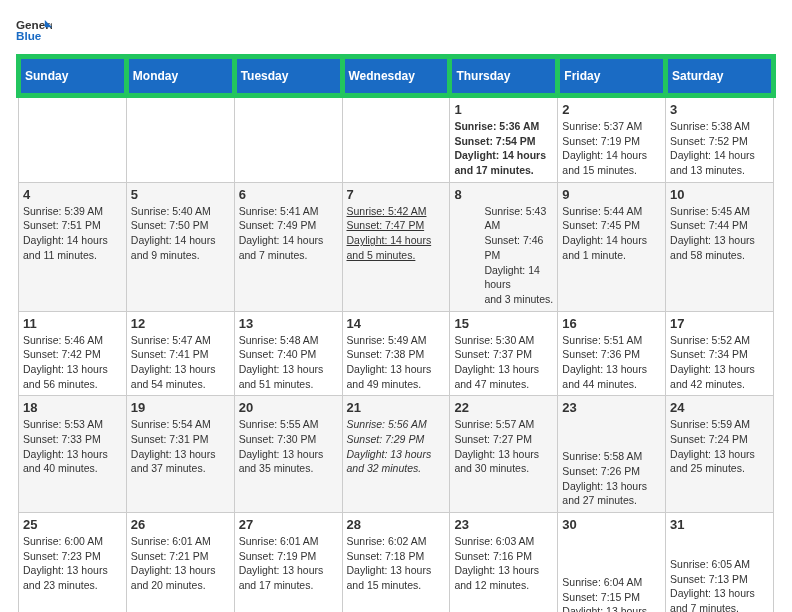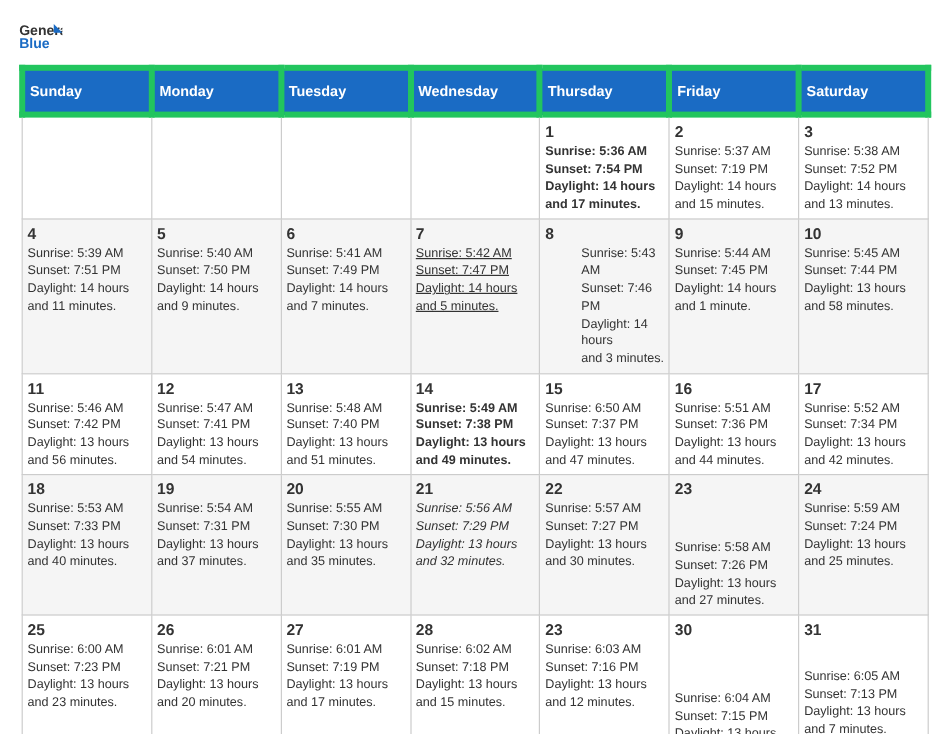--- a/index.html
+++ b/index.html
@@ -201,28 +201,28 @@
         </td>
         <td>
           <div class="day-number">13</div>
           <div class="day-info" style="white-space: pre-line;">Sunrise: 5:48 AM
 Sunset: 7:40 PM
 Daylight: 13 hours
 and 51 minutes.</div>
         </td>
         <td>
           <div class="day-number">14</div>
-          <div class="day-info" style="white-space: pre-line; font-weight: bold;">Sunrise: 5:49 AM
+          <div class="day-info" style="white-space: pre-line;">Sunrise: 5:49 AM
 Sunset: 7:38 PM
 Daylight: 13 hours
 and 49 minutes.</div>
         </td>
         <td>
           <div class="day-number">15</div>
-          <div class="day-info" style="white-space: pre-line;">Sunrise: 6:50 AM
+          <div class="day-info" style="white-space: pre-line;">Sunrise: 5:30 AM
 Sunset: 7:37 PM
 Daylight: 13 hours
 and 47 minutes.</div>
         </td>
         <td>
           <div class="day-number">16</div>
           <div class="day-info" style="white-space: pre-line;">Sunrise: 5:51 AM
 Sunset: 7:36 PM
 Daylight: 13 hours
 and 44 minutes.</div>

